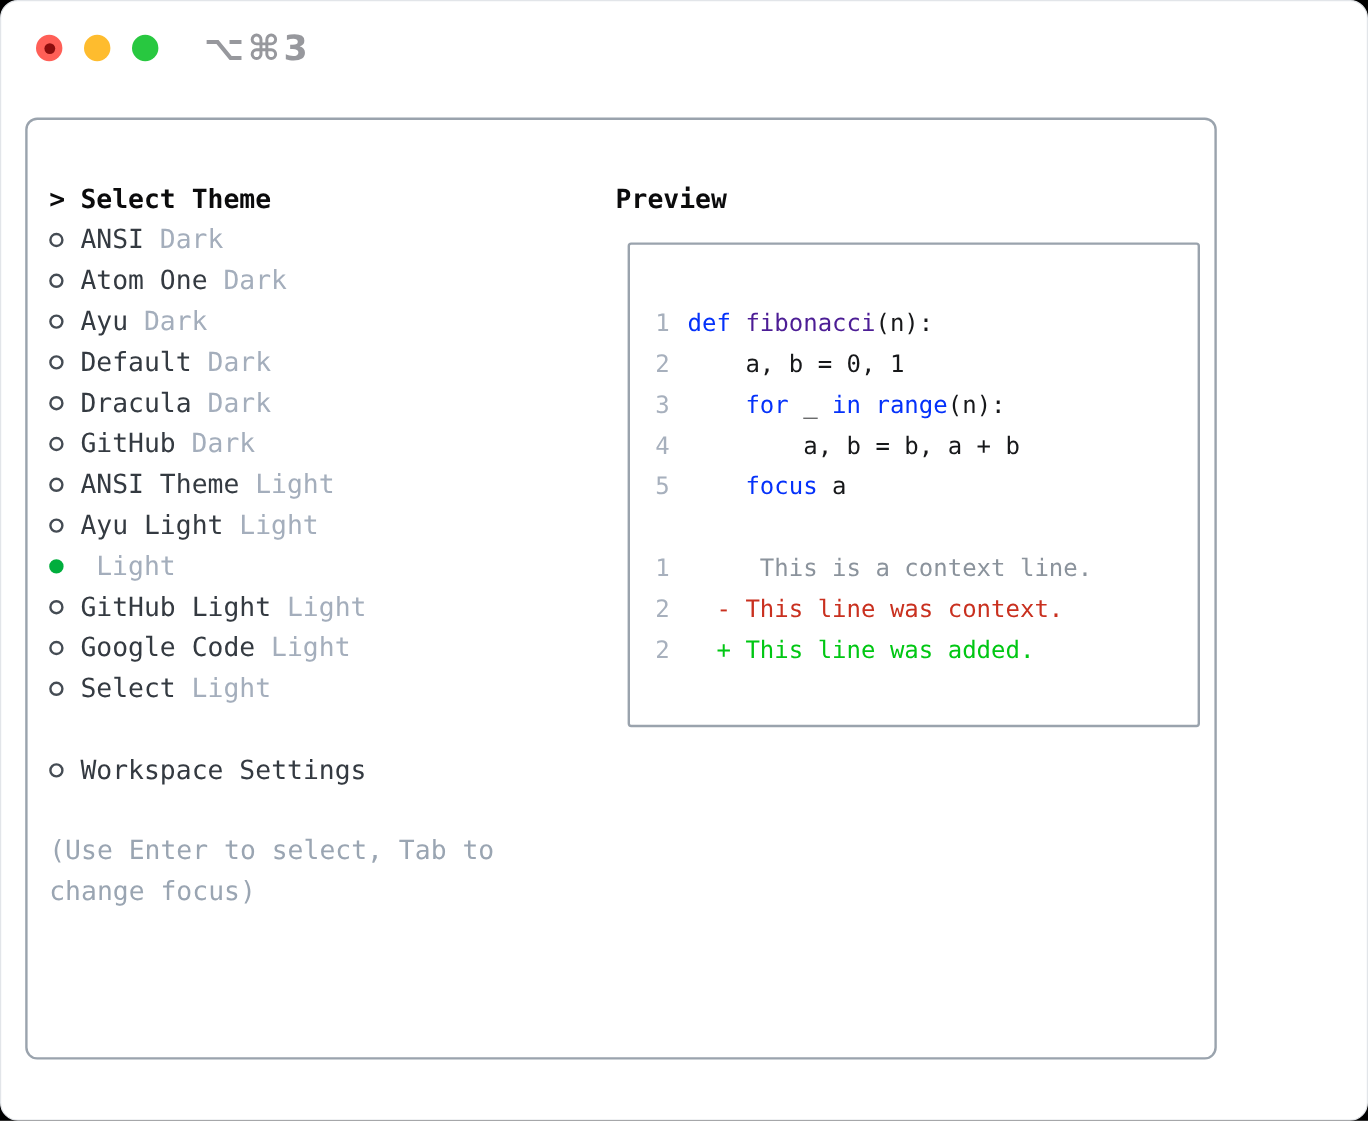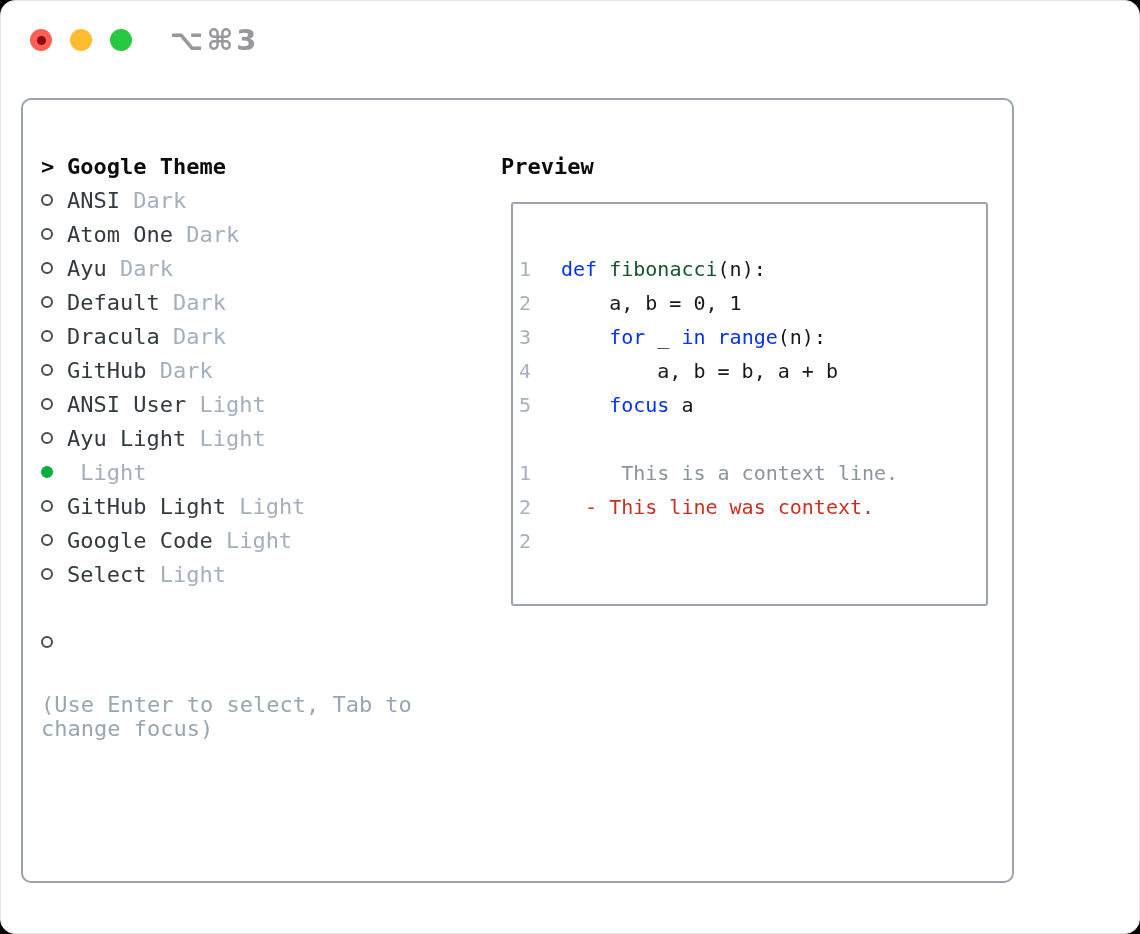--- a/index.html
+++ b/index.html
@@ -39,51 +39,51 @@
   
   .content-box {
     position: absolute; left: 20px; top: 97px;
     width: 993px; height: 785px;
     border: 2px solid #9aa3ad; border-radius: 10px;
     background: #fff;
     display: flex;
     padding: 49px 0 0 18px;
   }
   .left-col { width: 440px; flex: none; }
-  .right-col { width: 487px; flex: none; margin-left: 20px; }
+  .right-col { width: 487px; flex: none; margin-left: 32px; text-align: center; }
 
   .row { height: 34px; display: flex; align-items: center; font-size: 22px; color: #343a41; white-space: pre; }
   .icon-col { width: 26px; flex: none; display: flex; align-items: center; }
   .ring { width: 12px; height: 12px; border: 2px solid #454c54; border-radius: 50%; }
   .row.sel .ring { background: #00ae3d; border-color: #00ae3d; }
   .row.sel .name { color: #00ae3d; }
   .prompt { font-weight: bold; color: #0b0b0c; font-size: 22px; }
   .hdr { font-weight: bold; color: #0b0b0c; }
   .tag { color: #a4aebc; margin-left: 0.6em; }
   .spacer { height: 34px; }
   .hint {
     width: 430px; margin-top: 34px;
-    font-size: 22px; line-height: 24px; color: #9aa5b2;
+    font-size: 22px; line-height: 34px; color: #9aa5b2;
   }
   
   .preview-title { height: 34px; display: flex; align-items: center; font-size: 22px; font-weight: bold; color: #0b0b0c; }
   .preview-box {
     margin-top: 19px; margin-left: 10px;
     width: 477px; height: 404px;
     border: 2px solid #9aa3ad; border-radius: 3px;
     background: #fff;
     padding: 48px 0 0 6px;
     font-size: 20px;
     overflow: hidden;
   }
   .cl { height: 34px; display: flex; align-items: center; white-space: pre; }
   .cl .num { width: 42px; flex: none; color: #a7b0bd; }
   .pl  { color: #17181a; }
   .kw  { color: #0431fa; }
-  .fn  { color: #14532d; }
+  .fn  { color: #4c1d95; }
   .ctx { color: #8b939c; }
   .del { color: #c9301f; }
   .add { color: #00c713; }
 </style>
 </head>
 <body>
 
 <div class="window">
 
   <div class="titlebar">
@@ -92,21 +92,21 @@
     <div class="light light-zoom"></div>
     <div class="shortcut">⌥⌘3</div>
   </div>
 
   <div class="content-box">
 
     <div class="left-col">
 
       <div class="row">
         <span class="icon-col"><span class="prompt">&gt;</span></span>
-        <span class="hdr">Google Theme</span>
+        <span class="hdr">Select Theme</span>
       </div>
 
       <div class="row">
         <span class="icon-col"><span class="ring"></span></span>
         <span class="name">ANSI</span>
         <span class="tag">Dark</span>
       </div>
       <div class="row">
         <span class="icon-col"><span class="ring"></span></span>
         <span class="name">Atom One</span>
@@ -127,21 +127,21 @@
         <span class="name">Dracula</span>
         <span class="tag">Dark</span>
       </div>
       <div class="row">
         <span class="icon-col"><span class="ring"></span></span>
         <span class="name">GitHub</span>
         <span class="tag">Dark</span>
       </div>
       <div class="row">
         <span class="icon-col"><span class="ring"></span></span>
-        <span class="name">ANSI User</span>
+        <span class="name">ANSI Theme</span>
         <span class="tag">Light</span>
       </div>
       <div class="row">
         <span class="icon-col"><span class="ring"></span></span>
         <span class="name">Ayu Light</span>
         <span class="tag">Light</span>
       </div>
       <div class="row sel">
         <span class="icon-col"><span class="ring"></span></span>
         <span class="tag">Light</span>
@@ -159,34 +159,35 @@
       <div class="row">
         <span class="icon-col"><span class="ring"></span></span>
         <span class="name">Select</span>
         <span class="tag">Light</span>
       </div>
 
       <div class="spacer"></div>
 
       <div class="row">
         <span class="icon-col"><span class="ring"></span></span>
+        <span class="name">Workspace Settings</span>
       </div>
 
       <div class="hint">(Use Enter to select, Tab to change focus)</div>
     </div>
 
     <div class="right-col">
       <div class="preview-title">Preview</div>
       <div class="preview-box">
           <div class="cl"><span class="num">1</span><span class="kw">def</span><span class="pl"> </span><span class="fn">fibonacci</span><span class="pl">(n):</span></div>
           <div class="cl"><span class="num">2</span><span class="pl">    a, b = 0, 1</span></div>
           <div class="cl"><span class="num">3</span><span class="pl">    </span><span class="kw">for</span><span class="pl"> _ </span><span class="kw">in</span><span class="pl"> </span><span class="kw">range</span><span class="pl">(n):</span></div>
           <div class="cl"><span class="num">4</span><span class="pl">        a, b = b, a + b</span></div>
           <div class="cl"><span class="num">5</span><span class="pl">    </span><span class="kw">focus</span><span class="pl"> a</span></div>
           <div class="cl"><span class="num"></span></div>
           <div class="cl"><span class="num">1</span><span class="ctx">     This is a context line.</span></div>
           <div class="cl"><span class="num">2</span><span class="del">  - This line was context.</span></div>
-          <div class="cl"><span class="num">2</span></div>
+          <div class="cl"><span class="num">2</span><span class="add">  + This line was added.</span></div>
         </div>
     </div>
 
   </div>
 </div>
 
 </body></html>

